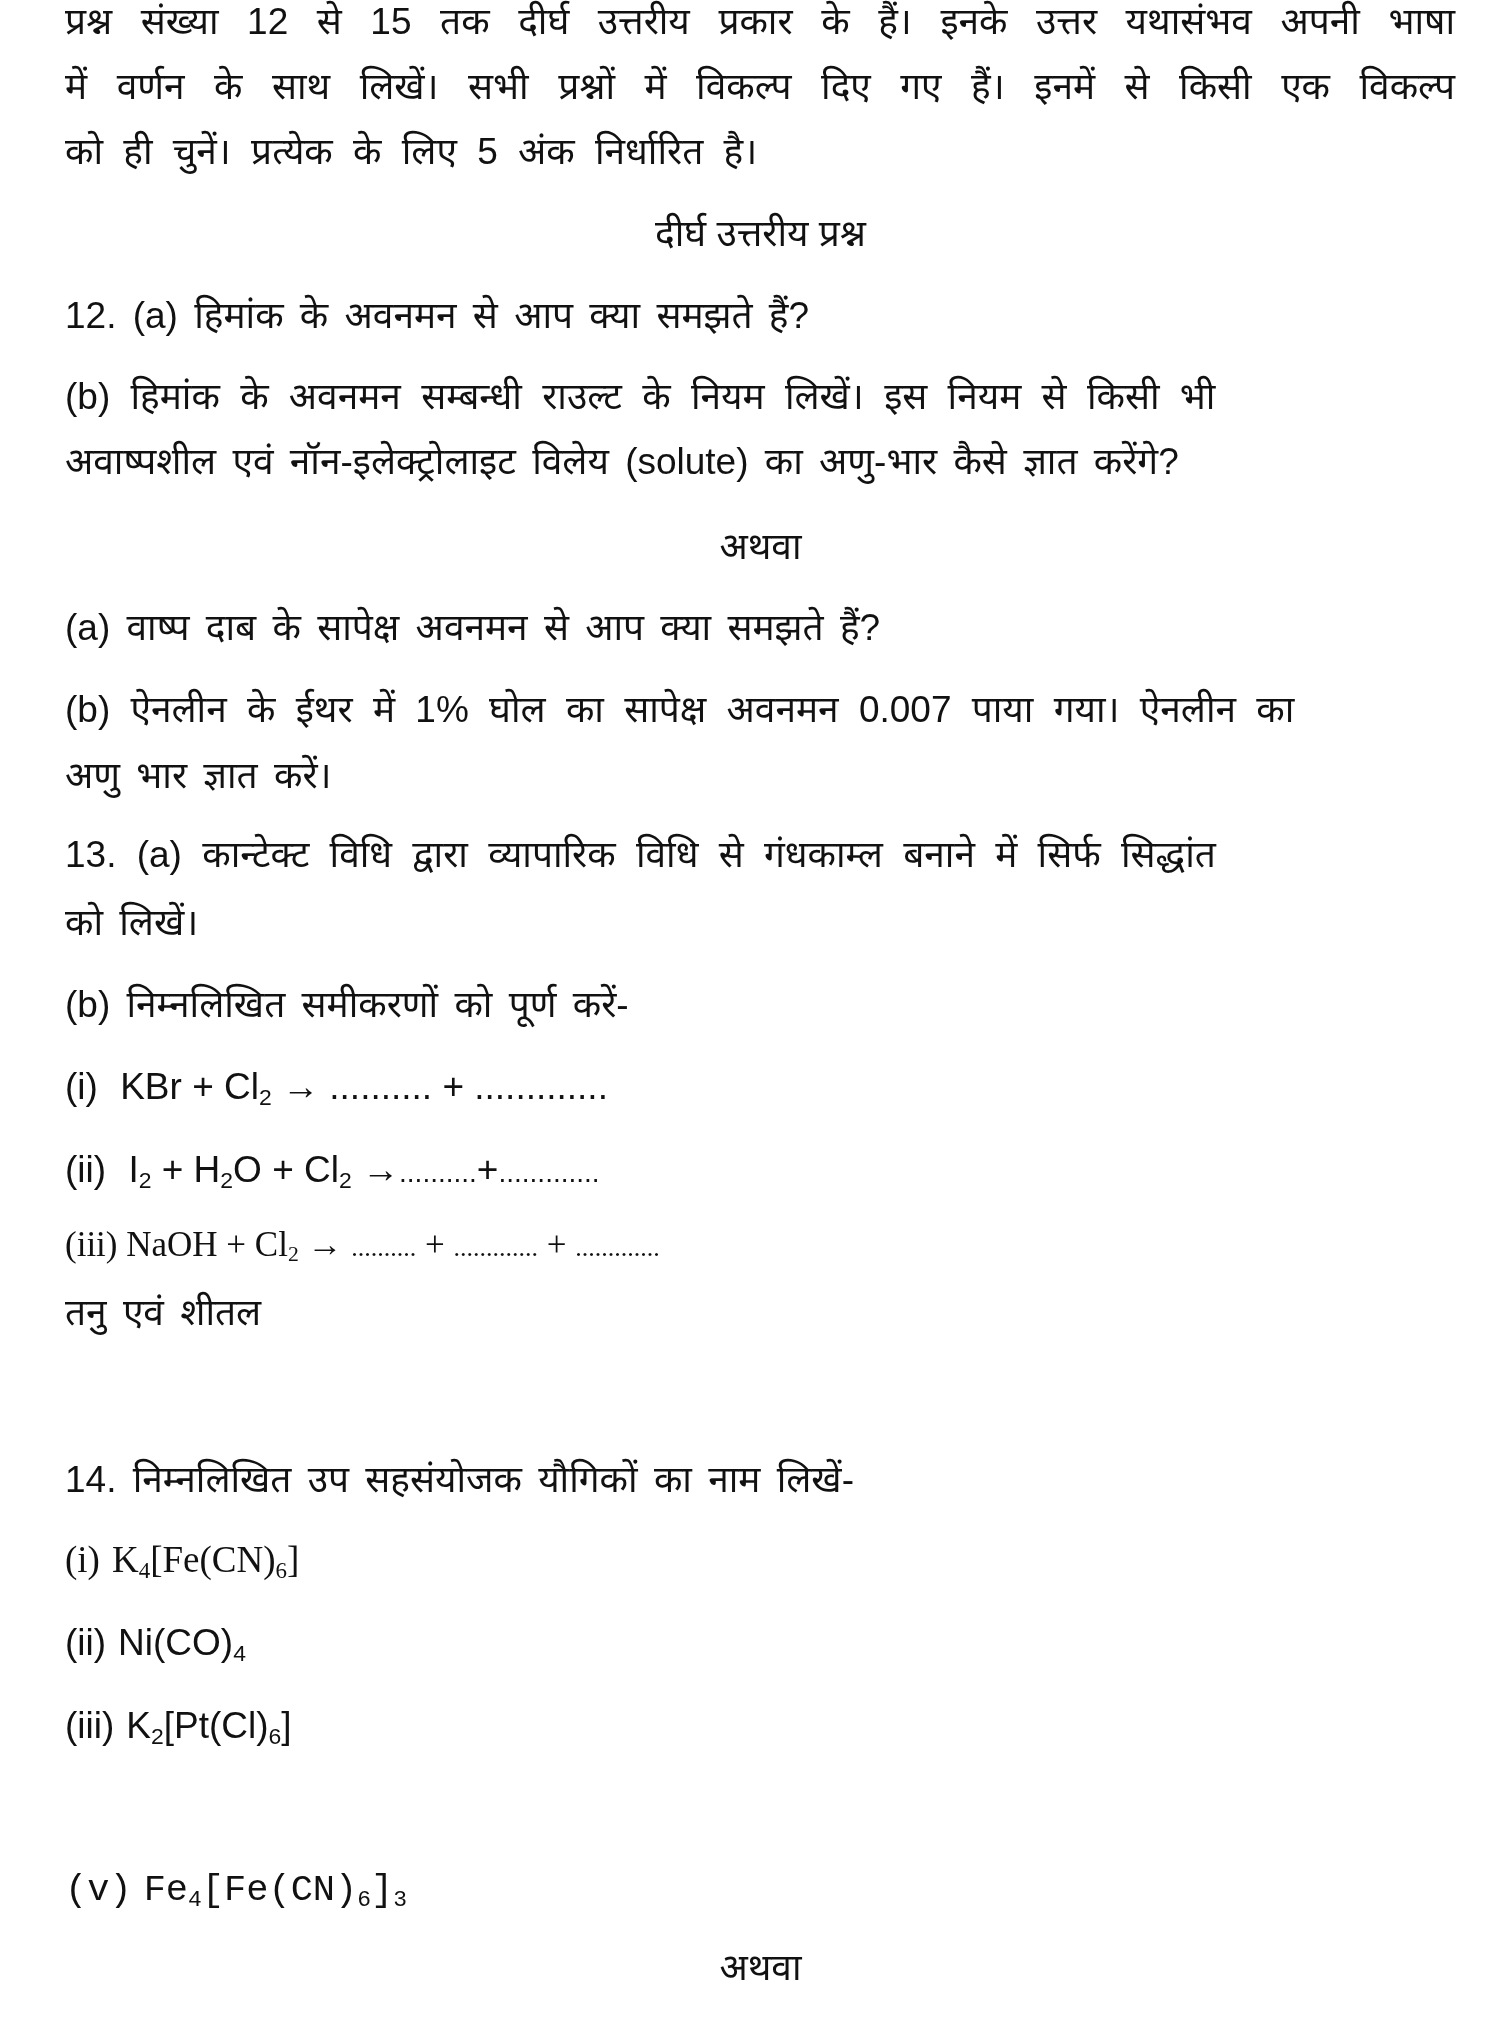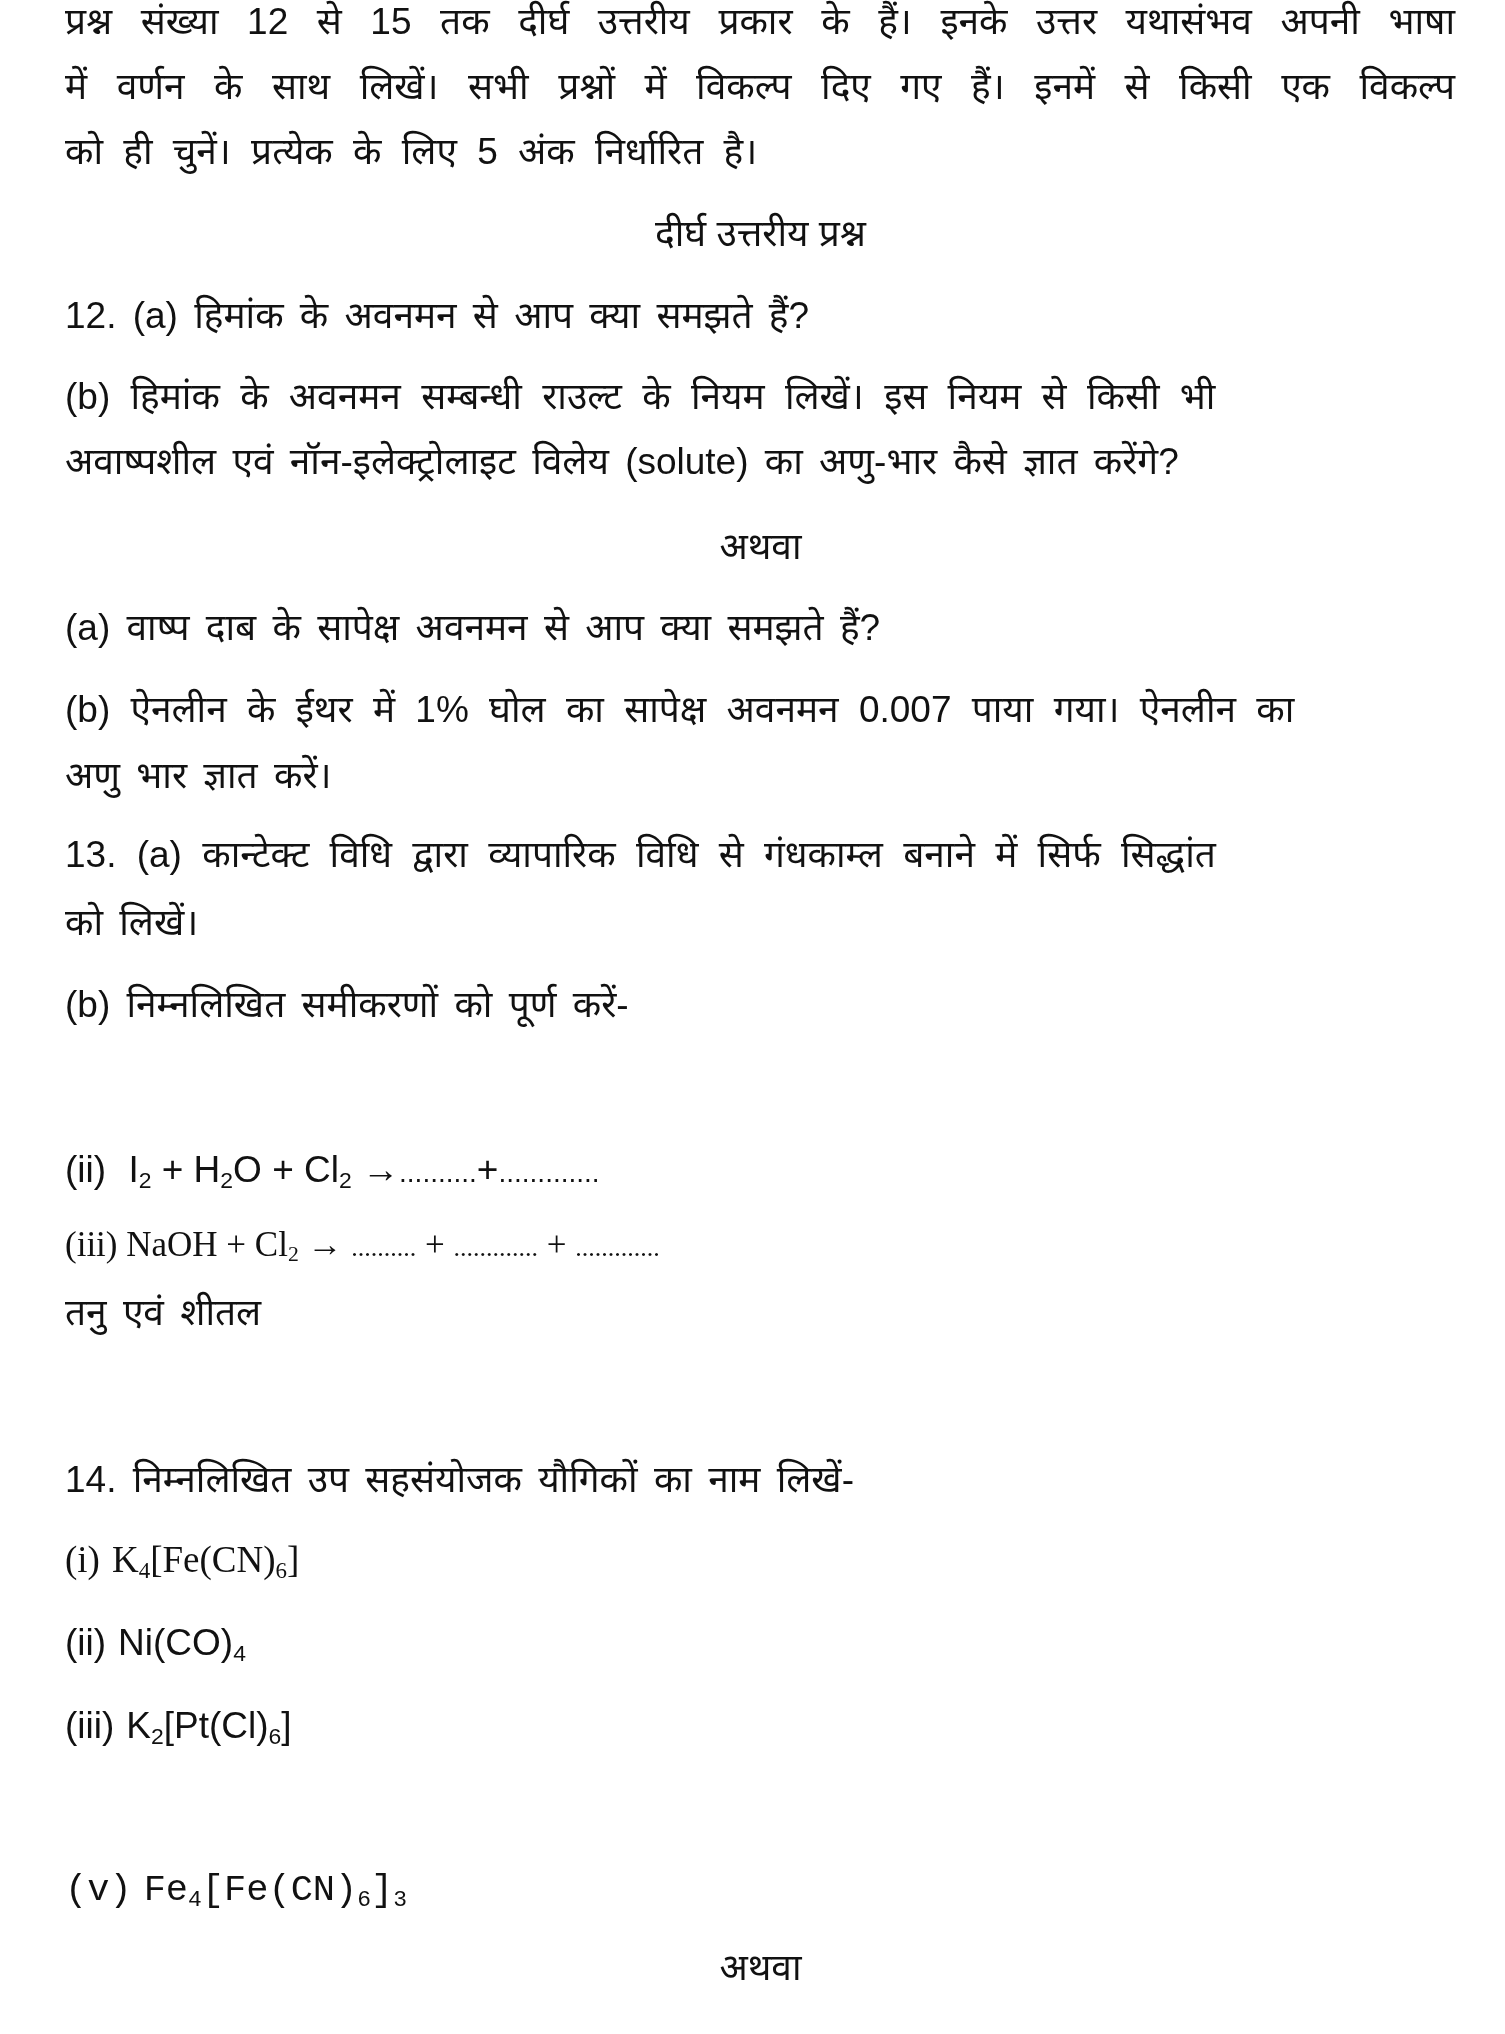--- a/index.html
+++ b/index.html
@@ -71,20 +71,30 @@
   <div class="line center" style="top:547px;">अथवा</div>
 
   <div class="line ws-med" style="top:628px;">(a) वाष्प दाब के सापेक्ष अवनमन से आप क्या समझते हैं?</div>
   <div class="line ws-wide" style="top:710px;">(b) ऐनलीन के ईथर में 1% घोल का सापेक्ष अवनमन 0.007 पाया गया। ऐनलीन का</div>
   <div class="line ws-med" style="top:776px;">अणु भार ज्ञात करें।</div>
 
   <div class="line ws-wide" style="top:855px;">13. (a) कान्टेक्ट विधि द्वारा व्यापारिक विधि से गंधकाम्ल बनाने में सिर्फ सिद्धांत</div>
   <div class="line ws-med" style="top:923px;">को लिखें।</div>
   <div class="line ws-med" style="top:1005px;">(b) निम्नलिखित समीकरणों को पूर्ण करें-</div>
 
+  <div class="line" style="top:1087px;">
+    <span>(i)</span><span class="gap"></span>
+    <span>KBr</span>
+    <span>+</span>
+    <span><span>Cl</span><sub>2</sub></span>
+    <span>→</span>
+    <span>..........</span>
+    <span>+</span>
+    <span>.............</span>
+  </div>
 
   <div class="line" style="top:1170px;">
     <span>(ii)</span><span class="gap"></span>
     <span><span>I</span><sub>2</sub></span>
     <span>+</span>
     <span><span>H</span><sub>2</sub><span>O</span></span>
     <span>+</span>
     <span><span>Cl</span><sub>2</sub></span>
     <span>→</span><span style="font-size:28px;">..........</span><span>+</span><span style="font-size:28px;">.............</span>
   </div>

